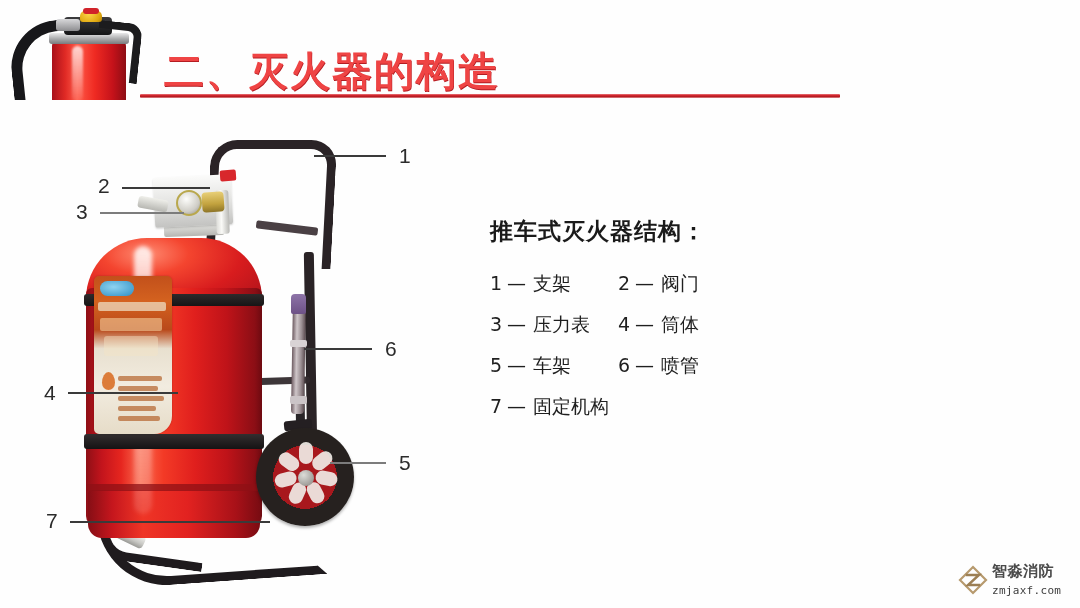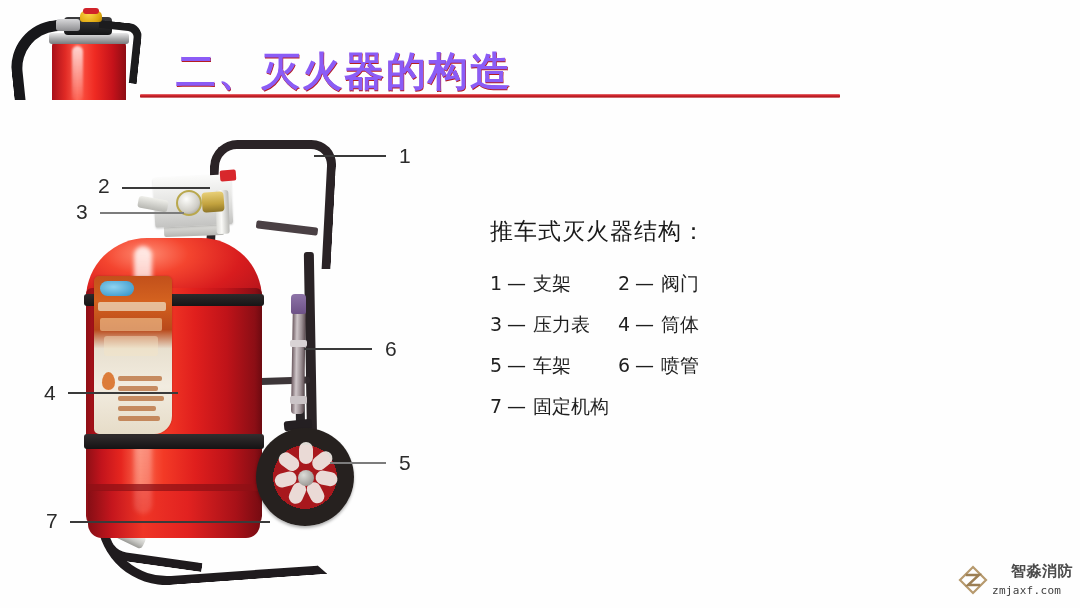--- a/index.html
+++ b/index.html
@@ -9,23 +9,23 @@
     background:#ffffff;
     font-family:"Liberation Sans","DejaVu Sans",sans-serif;
     overflow:hidden;
     position:relative;
   }
   .slide{position:absolute;inset:0;background:#fefefe;}
 
   
   .header{position:absolute;left:0;top:0;width:1080px;height:110px;}
   .title-text{
-    position:absolute;left:176px;top:44px;
+    position:absolute;left:164px;top:44px;
     font-size:40px;font-weight:bold;
-    color:#8b5cf6;
+    color:#ef4444;
     letter-spacing:2px;
     white-space:nowrap;
     text-shadow:0.5px 0.5px 0 #b51c22;
     font-family:Liberation Serif, serif;
   }
   .title-rule{
     position:absolute;left:140px;top:94px;width:700px;height:4px;
     background:linear-gradient(to bottom,#e8777c 0%,#cf2229 40%,#b01b21 70%,#e8a0a4 100%);
     border-radius:1px;
   }
@@ -295,42 +295,42 @@
     font-family:"Liberation Sans","DejaVu Sans",sans-serif;
   }
   .leader{
     position:absolute;height:1.6px;background:#3a3a3a;
   }
   .leader.light{background:#7c7c7c;}
 
   
   .legend{position:absolute;left:490px;top:216px;width:330px;}
   .legend-head{
-    font-size:23px;font-weight:normal;color:#1a1a1a;
+    font-size:23px;font-weight:bold;color:#1a1a1a;
     letter-spacing:1px;white-space:nowrap;
     font-family:"DejaVu Sans","Liberation Sans",sans-serif;
   }
   .legend-rows{margin-top:24px;}
   .legend-row{
     display:flex;align-items:baseline;
     margin-bottom:15px;font-size:19px;color:#1f1f1f;
     font-family:"DejaVu Sans","Liberation Sans",sans-serif;
   }
   .legend-cell{display:flex;align-items:baseline;white-space:nowrap;}
   .legend-cell.c1{width:128px;}
   .legend-cell .num{margin-right:5px;}
   .legend-cell .dash{margin-right:7px;}
 
   
   .watermark{position:absolute;left:958px;top:562px;width:116px;height:40px;}
   .wm-logo{position:absolute;left:0;top:3px;width:30px;height:30px;}
   .wm-text{position:absolute;left:34px;top:0px;}
   .wm-cn{
     font-size:15px;font-weight:bold;color:#4a4a4a;letter-spacing:0.5px;
-    font-family:"DejaVu Sans","Liberation Sans",sans-serif;line-height:17px;margin-left:19px;
+    font-family:"DejaVu Sans","Liberation Sans",sans-serif;line-height:17px;
   }
   .wm-url{
     font-size:11px;font-weight:normal;color:#3d3d3d;letter-spacing:0.3px;
     font-family:"DejaVu Sans Mono","Liberation Mono",monospace;line-height:13px;
   }
 </style>
 </head>
 <body>
 
 <div class="slide">

